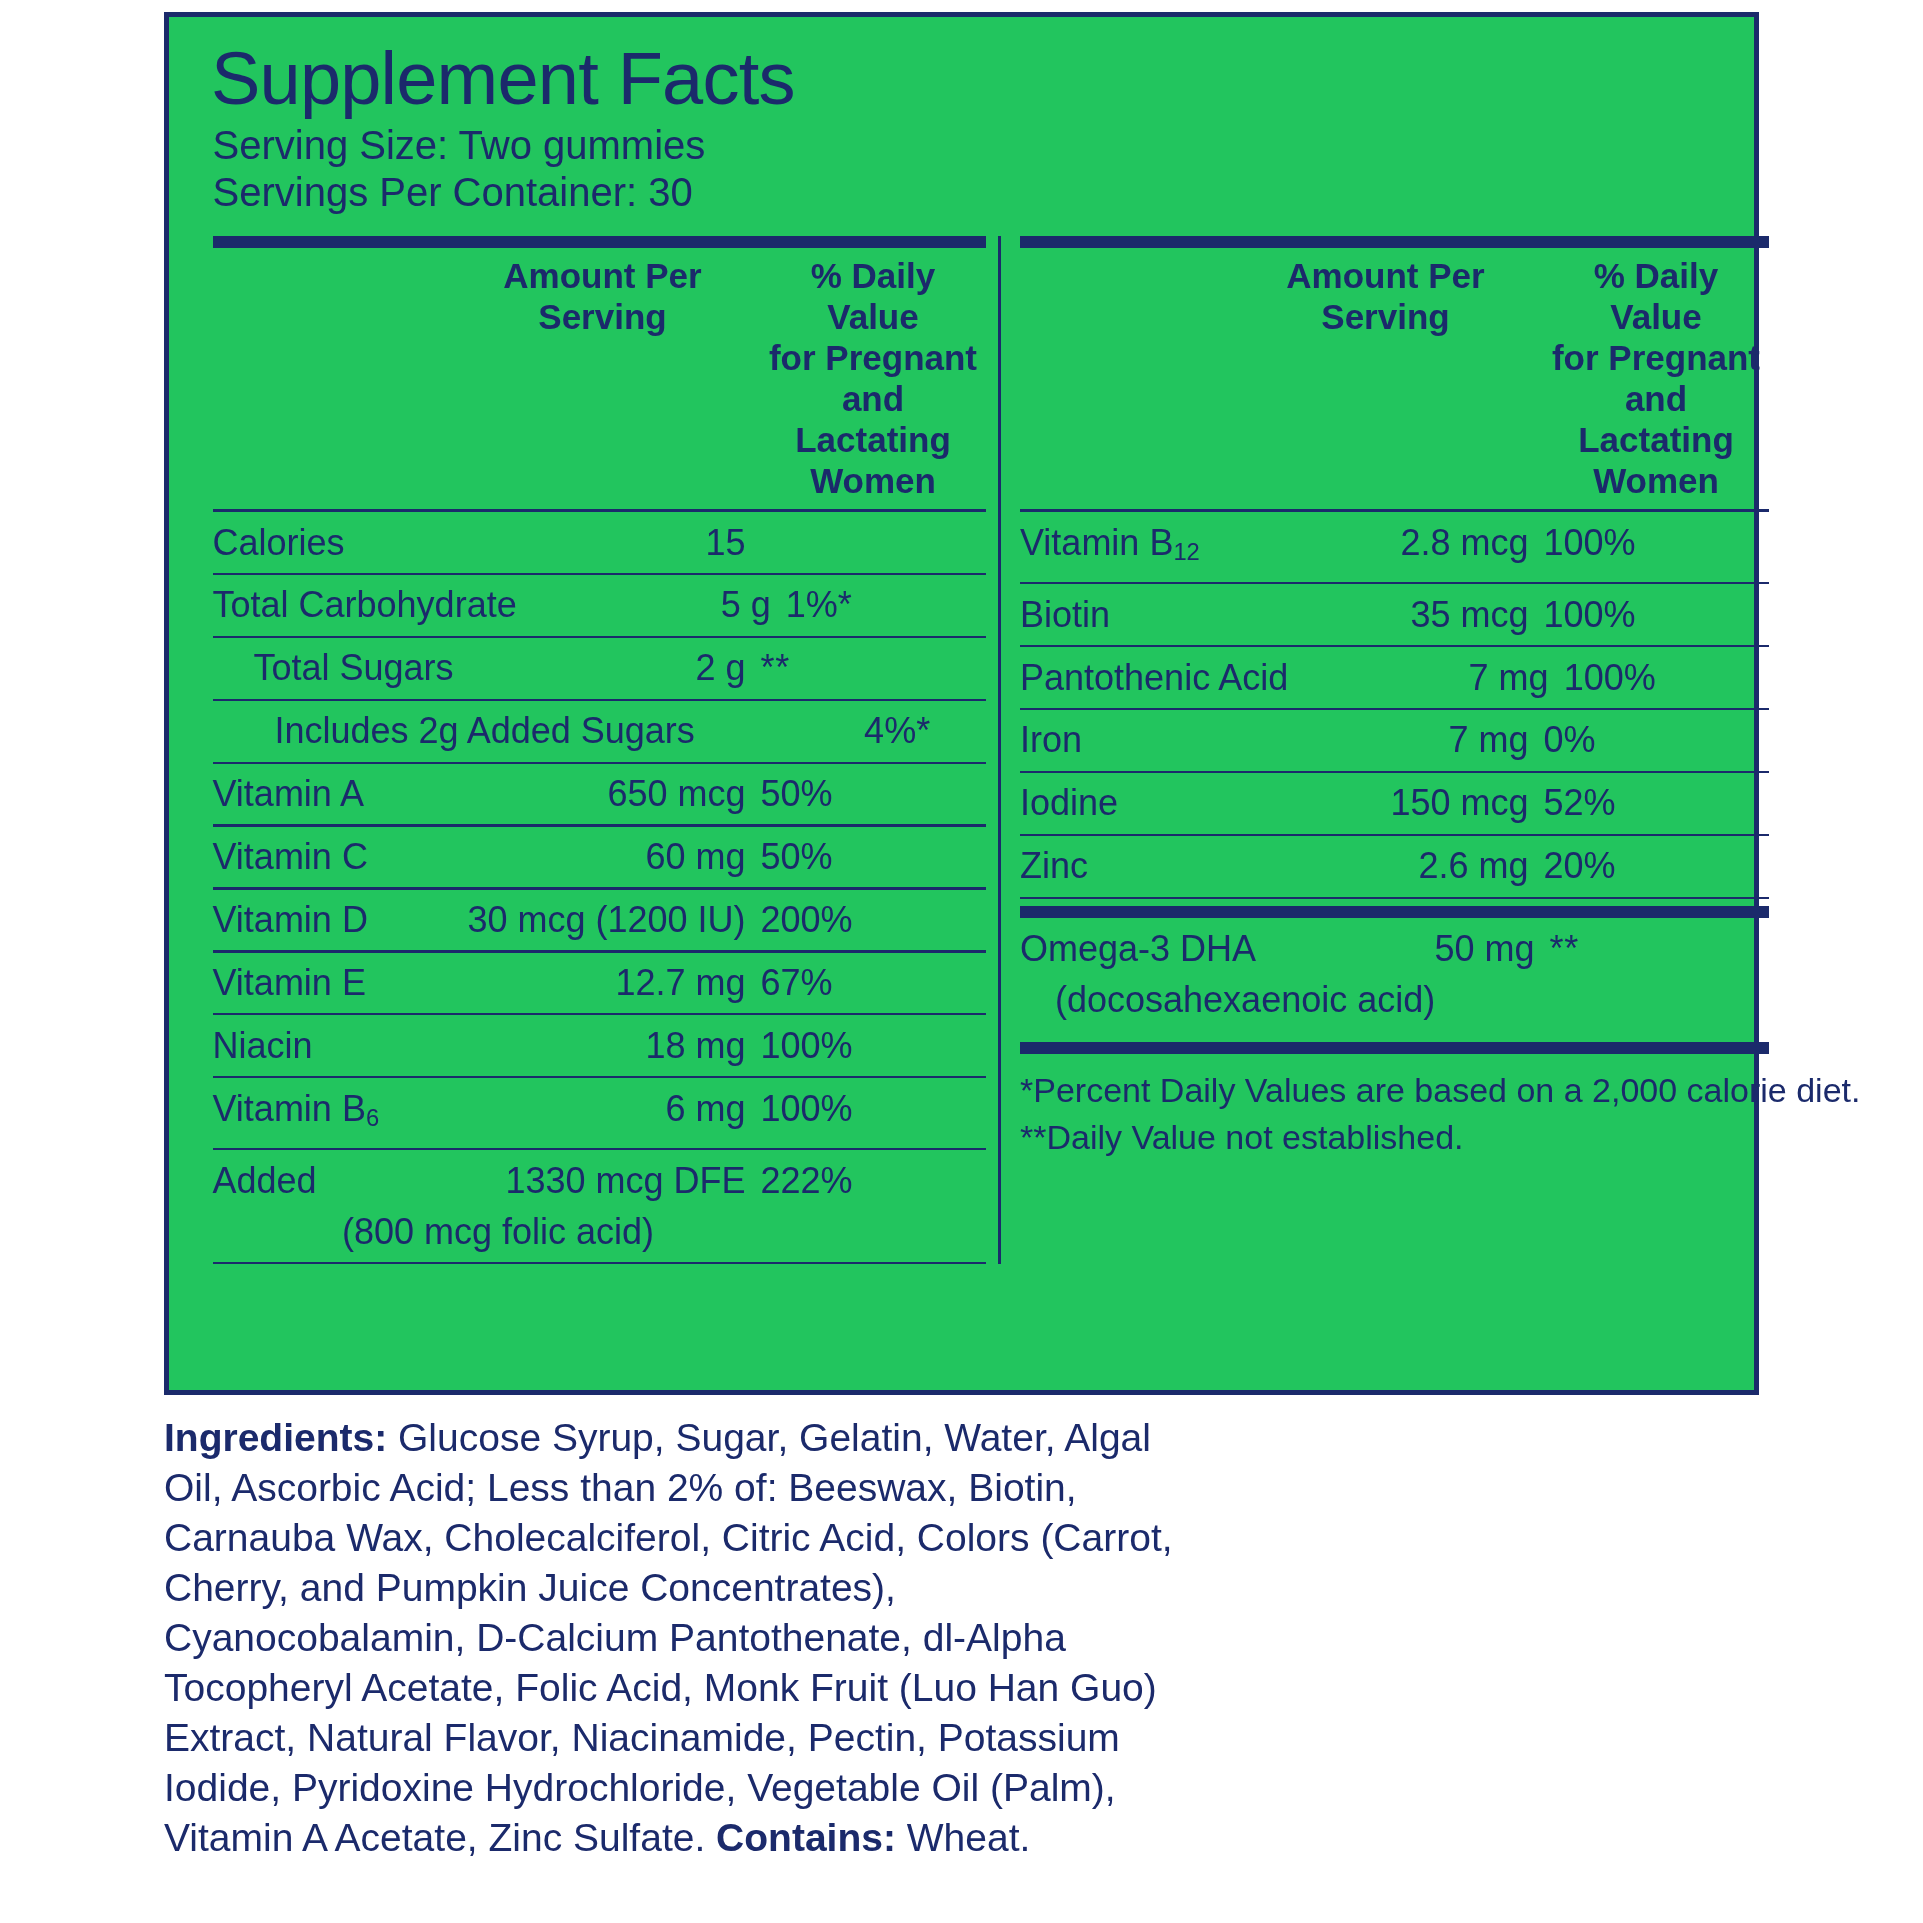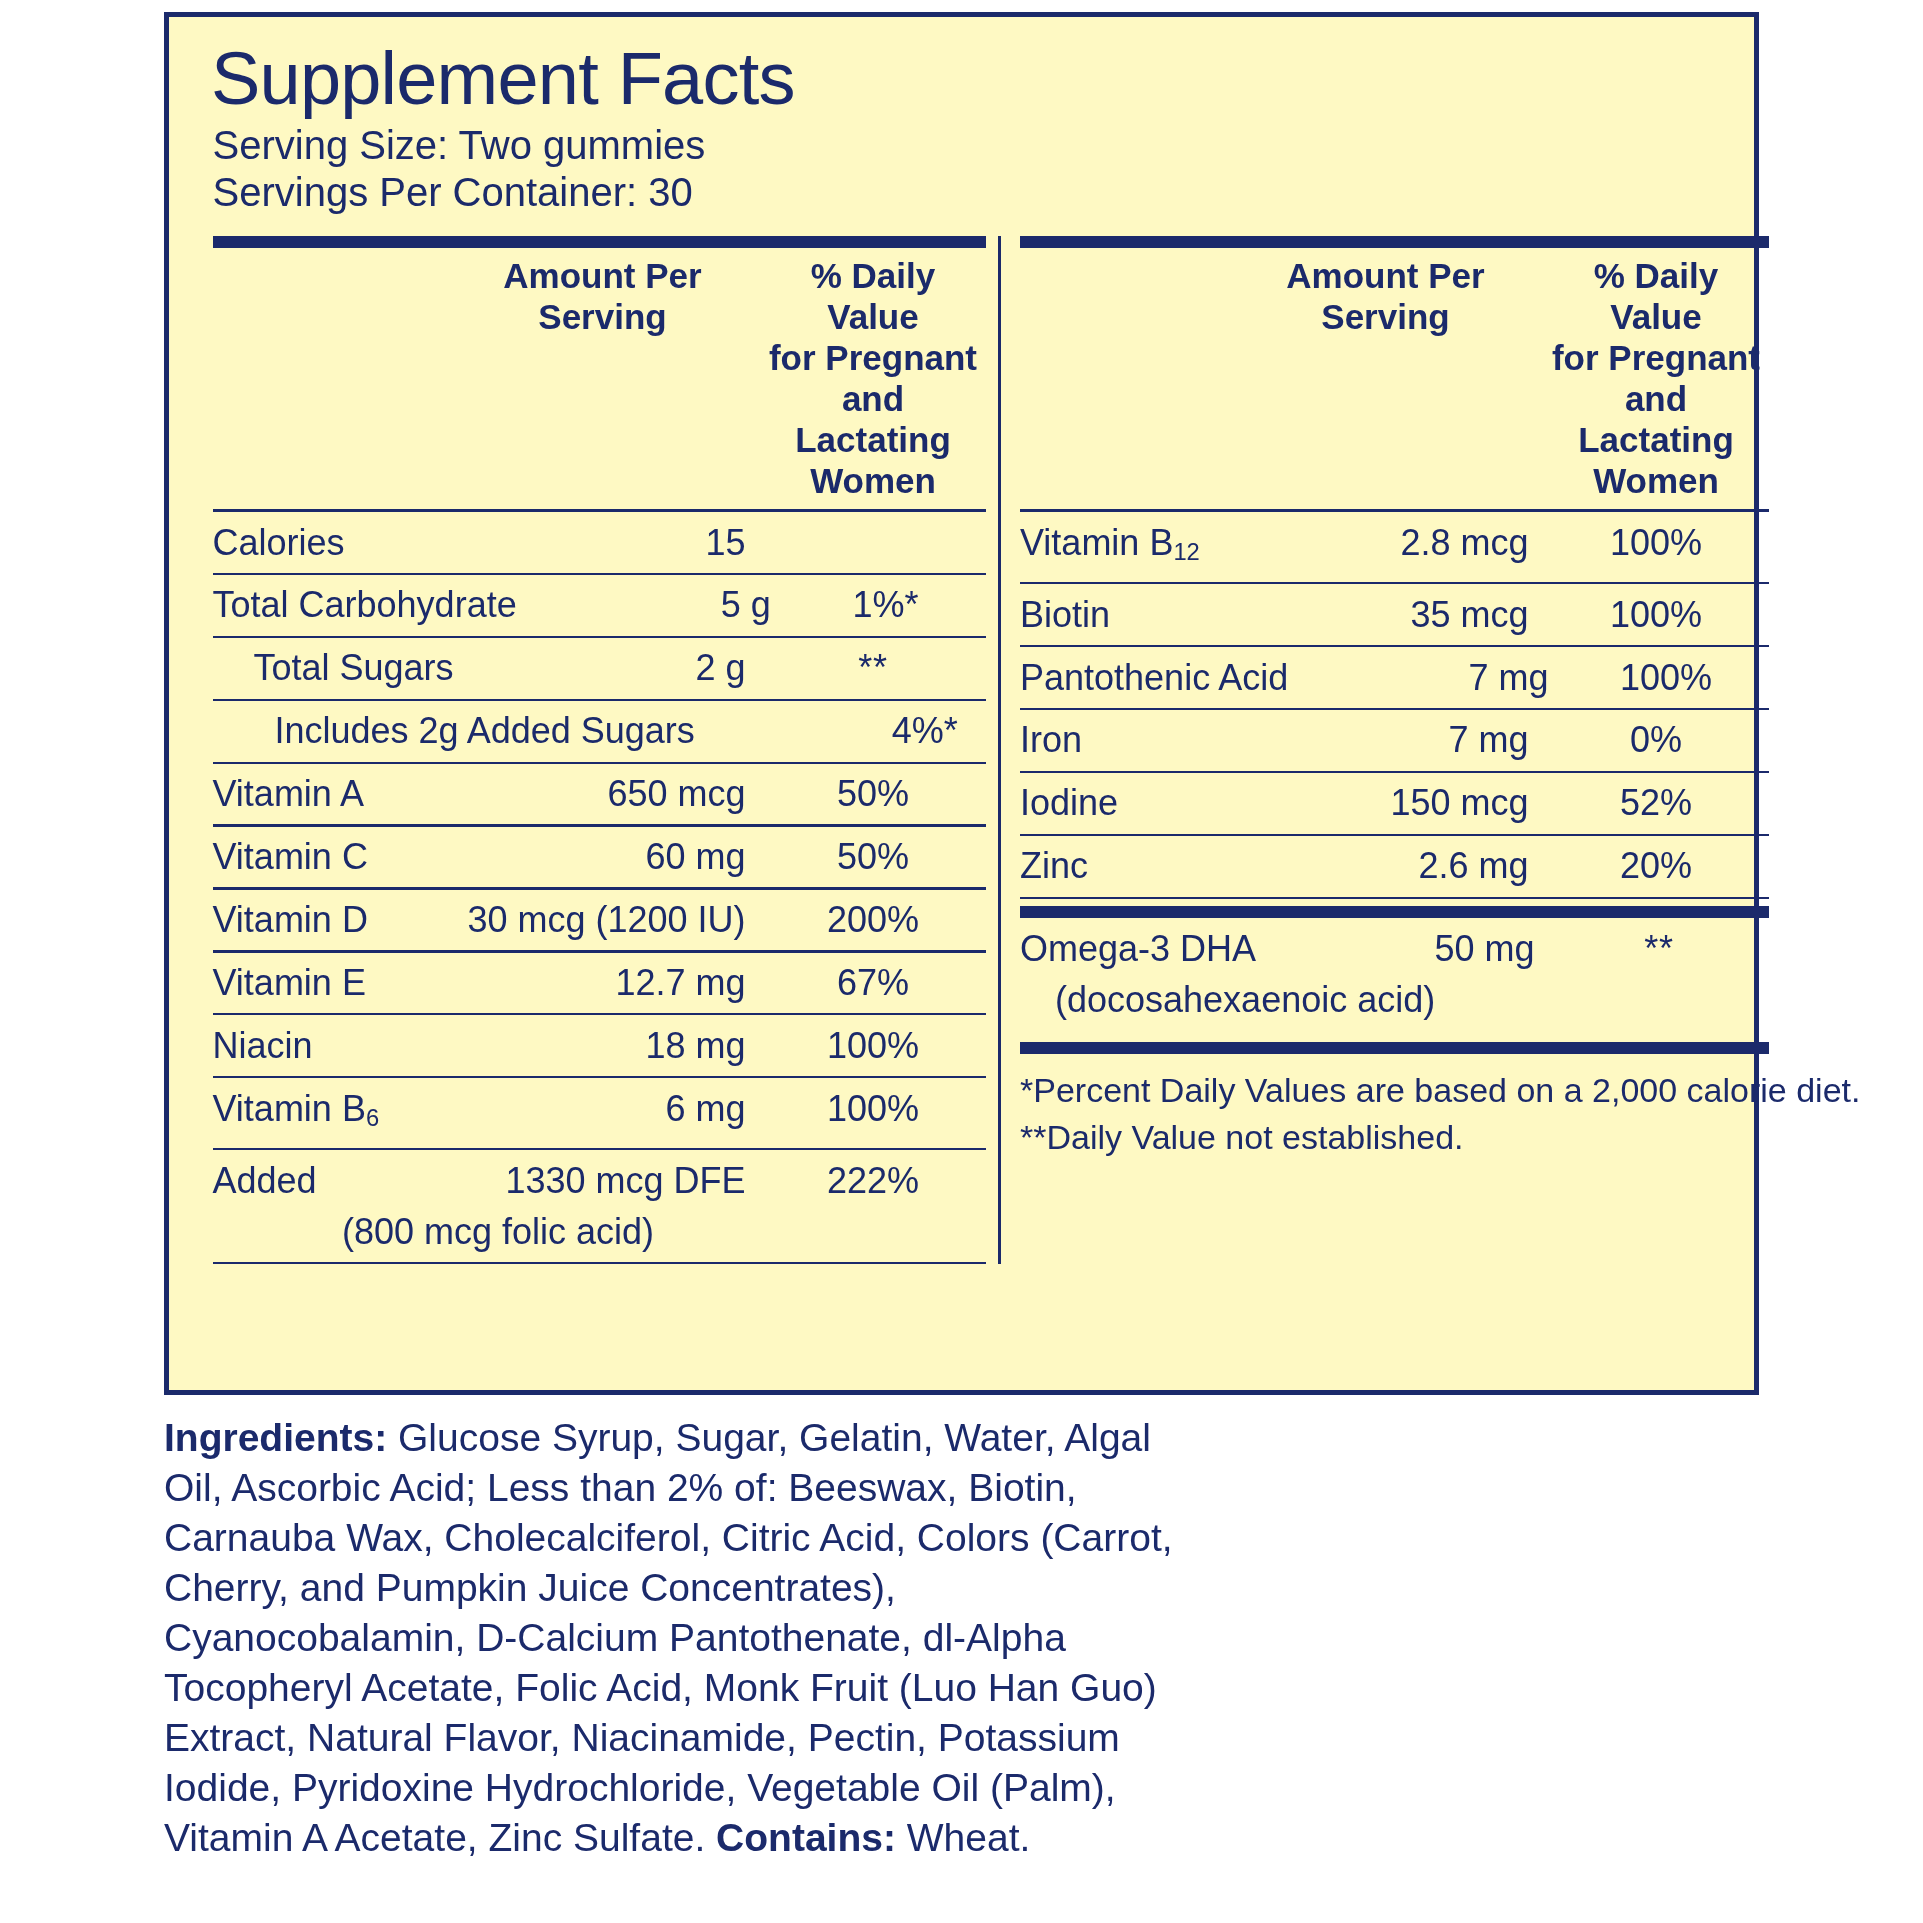--- a/index.html
+++ b/index.html
@@ -23,21 +23,21 @@
 
   
   .panel {
     position: absolute;
     left: 164px;
     top: 12px;
     width: 1595px;
     height: 1383px;
     border: 5.3px solid #1b2a6b;
     box-sizing: border-box;
-    background: #fef9c3;
+    background: #22c55e;
   }
   .panel-inner {
     position: relative;
     width: 100%;
     height: 100%;
     box-sizing: border-box;
     padding: 10.5px 22.5px 0 22.5px;
   }
   .title {
     font-size: 74px;
@@ -109,21 +109,21 @@
   .row {
     display: flex;
     align-items: flex-start;
     font-size: 36px;
     line-height: 44px;
     padding: 8.3px 0 8.3px 0;
     white-space: nowrap;
   }
   .row .name { flex: 1 1 auto; text-align: left; }
   .row .amt { width: 286px; text-align: right; }
-  .row .dv  { width: 225px; text-align: center; margin-left: 15px; }
+  .row .dv  { width: 225px; text-align: left; margin-left: 15px; }
   .row.indent1 .name { padding-left: 41px; }
   .row.indent2 .name { padding-left: 62px; }
   .sub-line {
     font-size: 36px;
     line-height: 42px;
     text-align: center;
     padding: 0 0 9px 0;
     width: 571px;
   }
   .sub-line-right {

